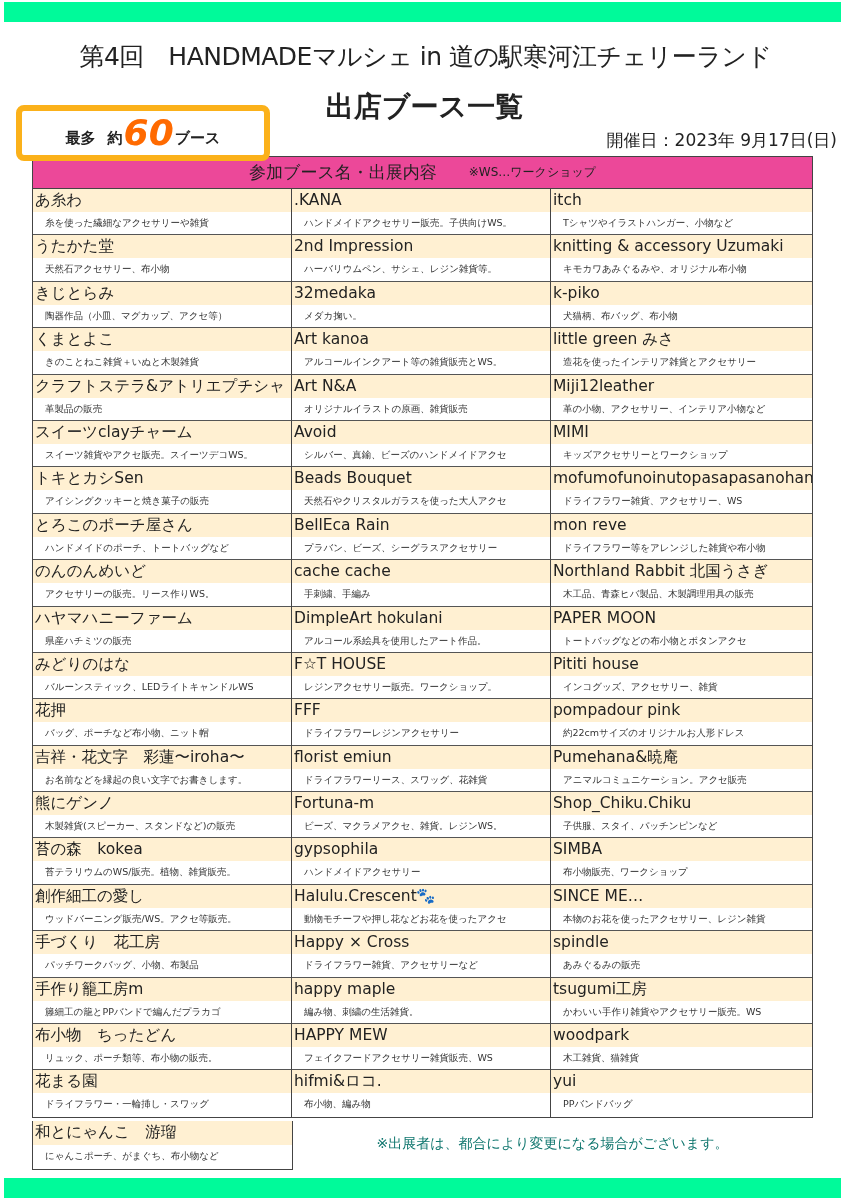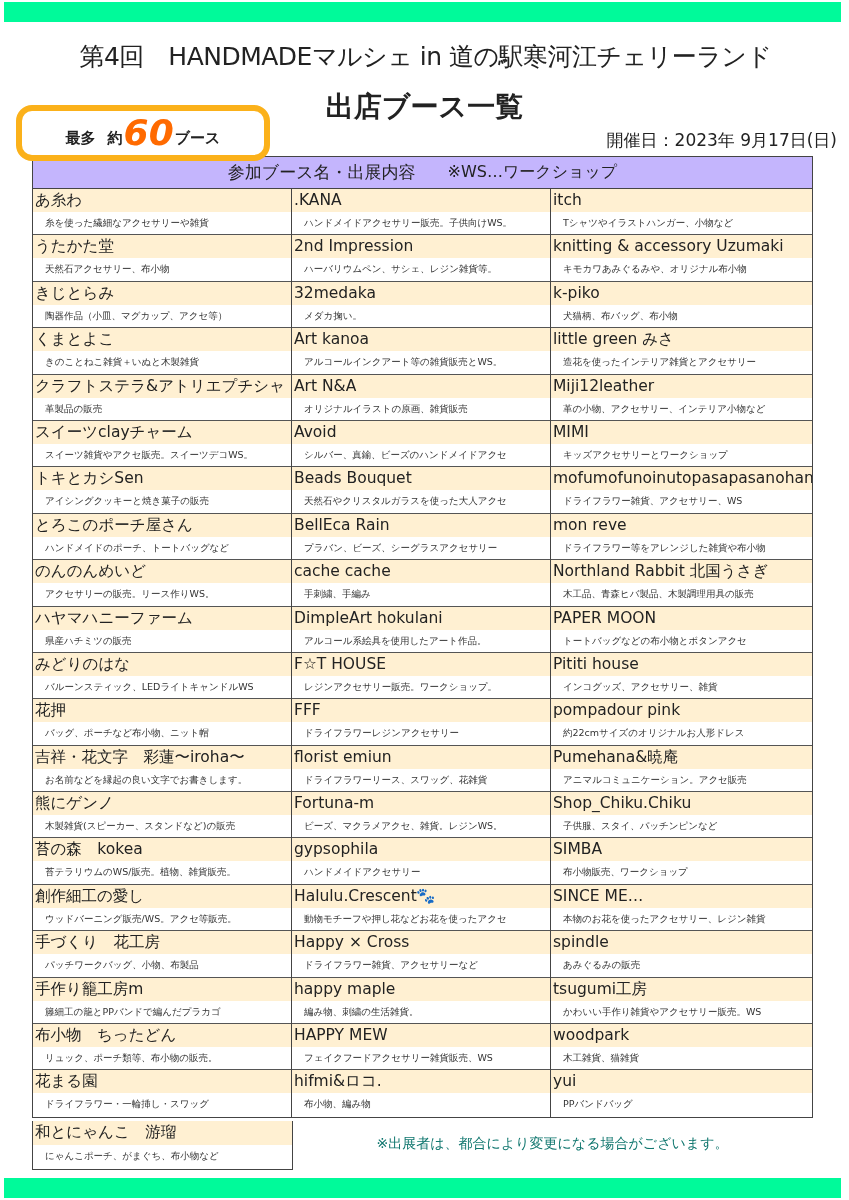--- a/index.html
+++ b/index.html
@@ -6,31 +6,31 @@
   html, body { width: 849px; height: 1200px; background: #ffffff; overflow: hidden; }
   body { position: relative; font-family: "DejaVu Sans", "Liberation Sans", sans-serif; color: #222; }
 
   .band { position: absolute; left: 4px; width: 837px; height: 20px; background: #00fa9a; }
   .band.top { top: 2px; }
   .band.bottom { top: 1178px; }
 
   .title { position: absolute; top: 40px; left: 1px; width: 849px; text-align: center; font-size: 25px; letter-spacing: -0.5px; color: #222; }
   .subtitle { position: absolute; top: 88px; left: 0; width: 849px; text-align: center; font-size: 28px; font-weight: bold; color: #222; }
 
-  .badge { position: absolute; left: 16px; top: 105px; width: 254px; height: 56px; border: 6px solid #fbb11a; border-radius: 16px; background: #fff; z-index: 3; display: flex; align-items: flex-end; justify-content: center; padding-bottom: 4px; }
+  .badge { position: absolute; left: 16px; top: 105px; width: 254px; height: 56px; border: 6px solid #fbb11a; border-radius: 8px; background: #fff; z-index: 3; display: flex; align-items: flex-end; justify-content: center; padding-bottom: 4px; }
   .badge .small { font-size: 15px; font-weight: bold; color: #222; margin-bottom: 3px; }
   .badge .big { font-size: 36px; font-weight: 900; color: #ff6a00; line-height: 36px; font-family: "DejaVu Sans", sans-serif; font-style: italic; margin: 0 1px; }
   .badge .gap { width: 12px; }
 
   .date { position: absolute; top: 129px; right: 12px; font-size: 17px; color: #222; }
 
   .table { position: absolute; left: 32px; top: 156px; width: 781px; border: 1.5px solid #444; }
-  .thead { height: 32px; background: #c4b5fd; border-bottom: 1.5px solid #444; display: flex; align-items: center; justify-content: center; }
+  .thead { height: 32px; background: #ec4899; border-bottom: 1.5px solid #444; display: flex; align-items: center; justify-content: center; }
   .thead .h { font-size: 17px; color: #222; }
-  .thead .note { font-size: 16px; margin-left: 32px; color: #222; }
+  .thead .note { font-size: 12px; margin-left: 32px; color: #222; }
 
   .grid { display: flex; }
   .col { width: 260px; border-right: 1.5px solid #444; }
   .col:last-child { border-right: none; width: 261px; }
   .cell { height: 46.4px; border-bottom: 1.5px solid #555; }
   .col .cell:last-child { border-bottom: none; }
   .name { height: 23px; background: #fff0d2; padding-left: 2px; font-size: 15.5px; line-height: 23px; white-space: nowrap; overflow: hidden; color: #222; }
   .desc { height: 22px; background: #fff; padding-left: 12px; font-size: 9.5px; line-height: 22px; white-space: nowrap; overflow: hidden; color: #333; }
 
   .footer-note { position: absolute; left: 292px; top: 1135px; width: 521px; text-align: center; font-size: 14px; color: #0f766e; }

